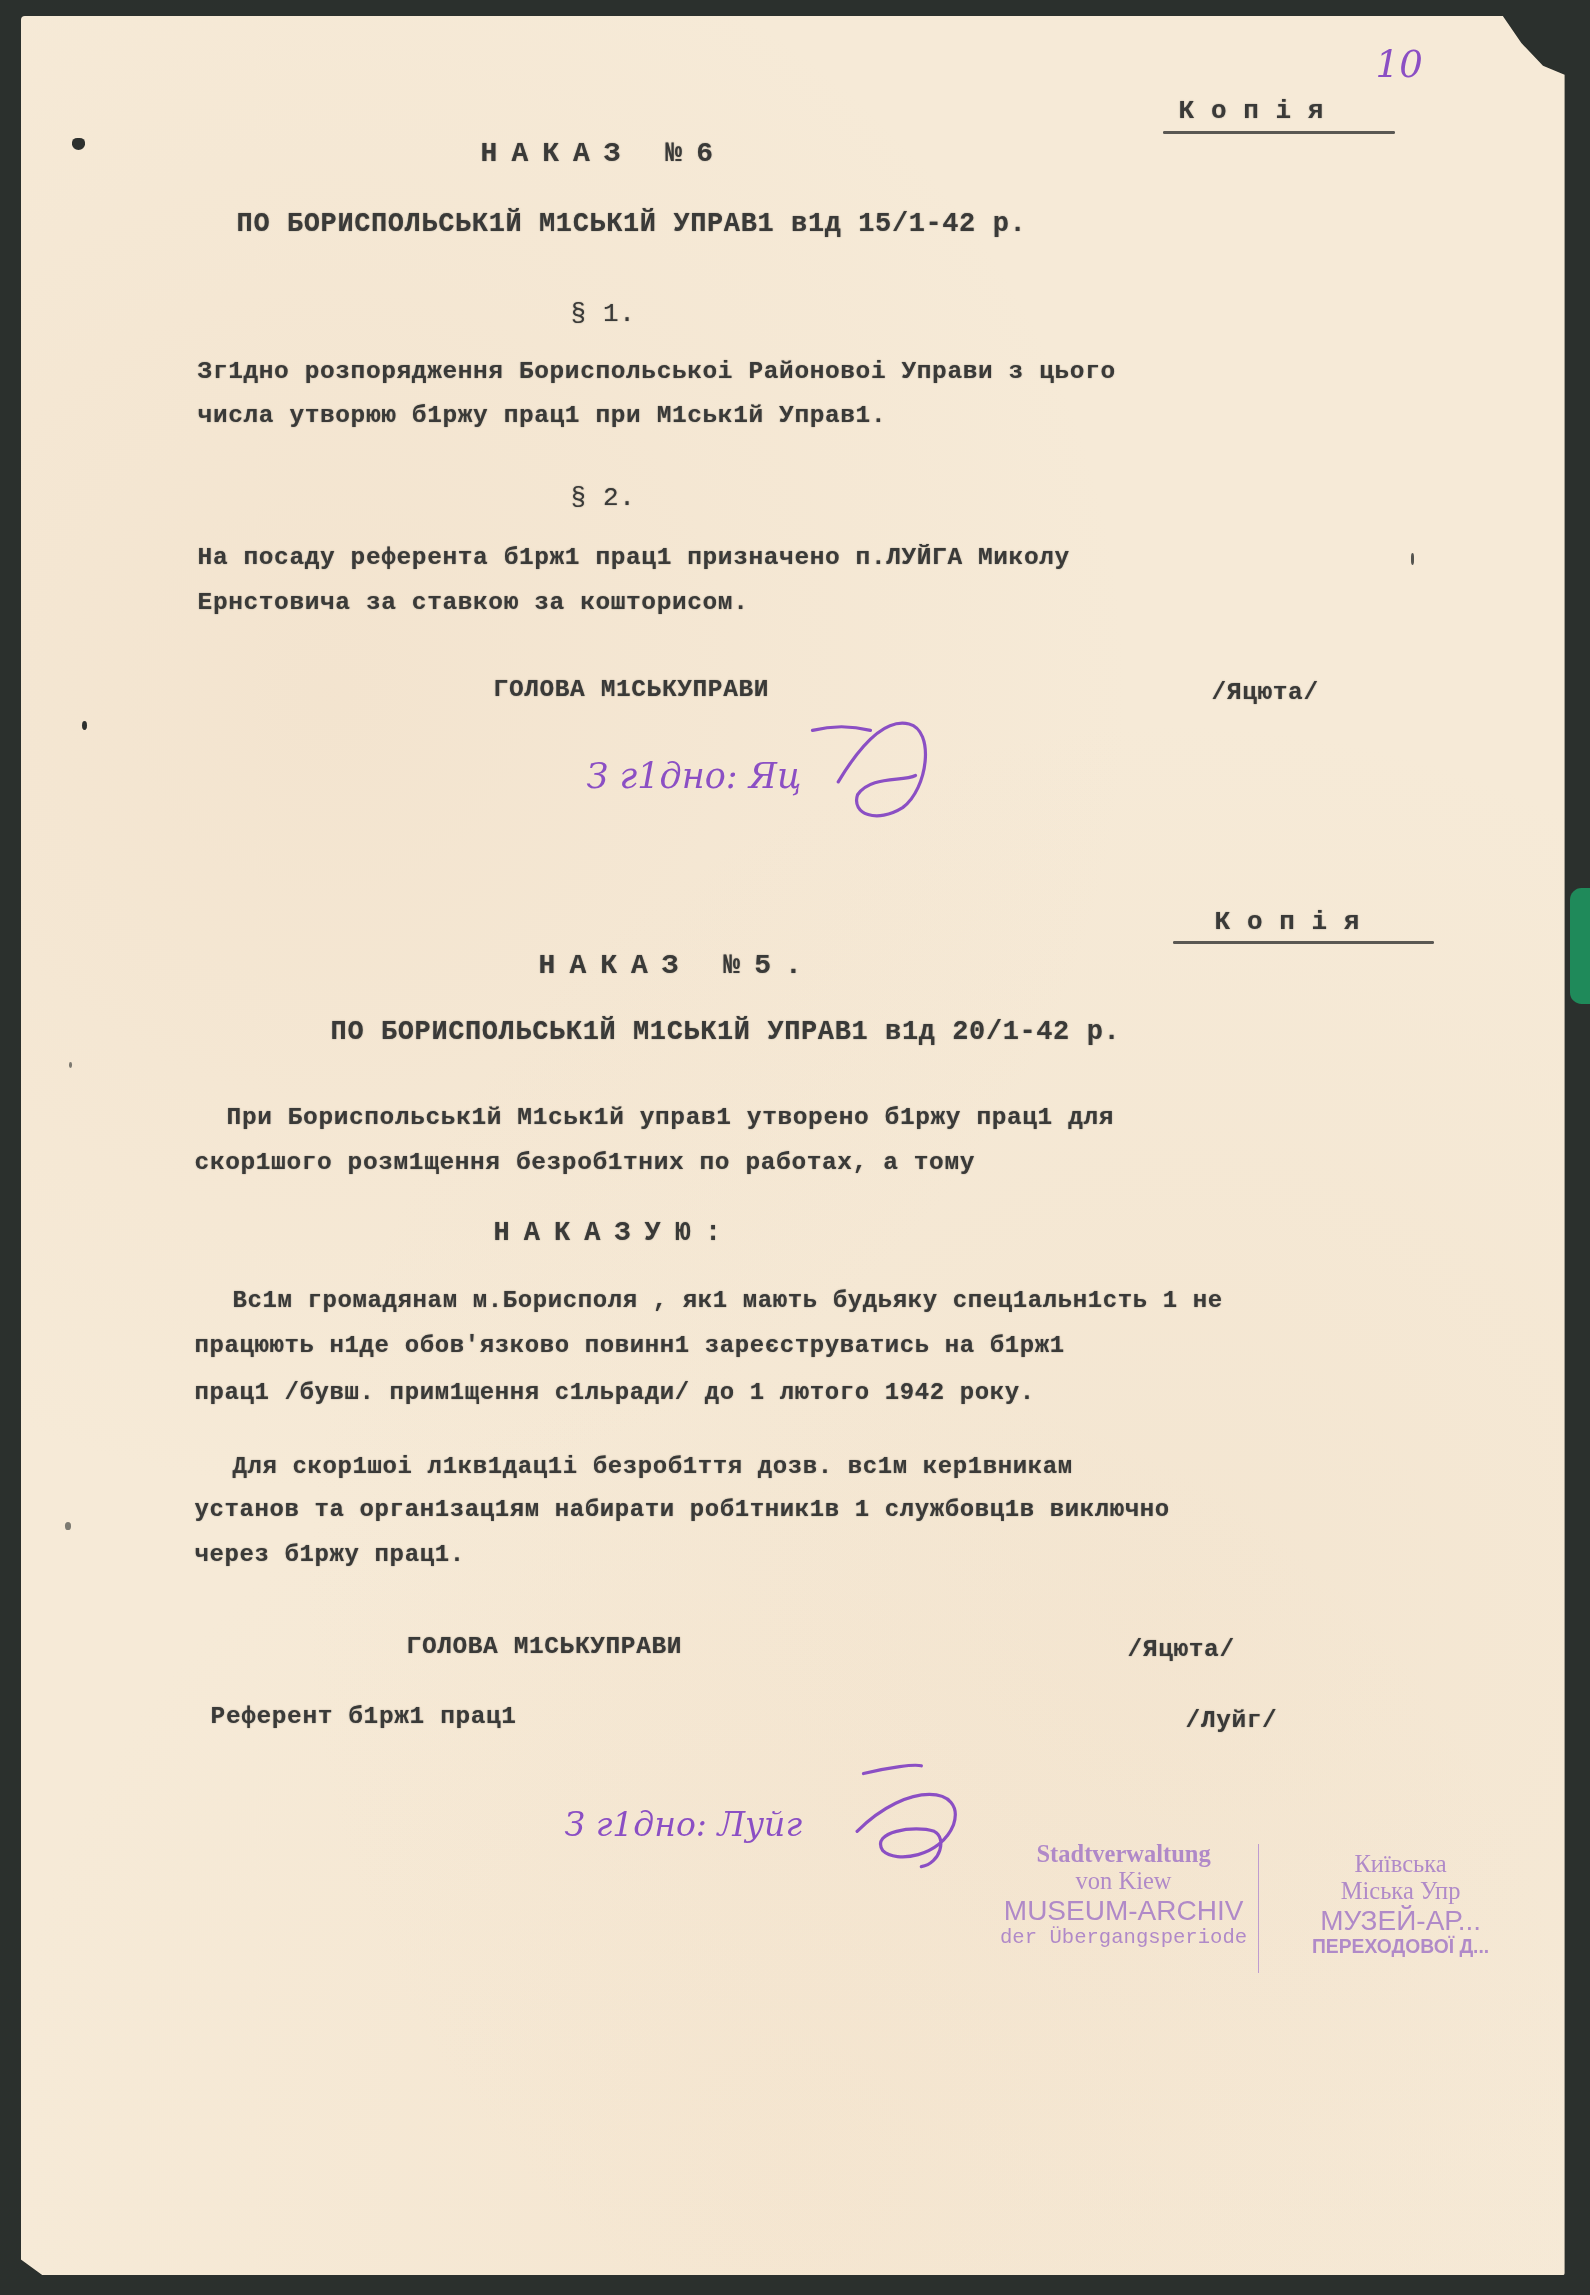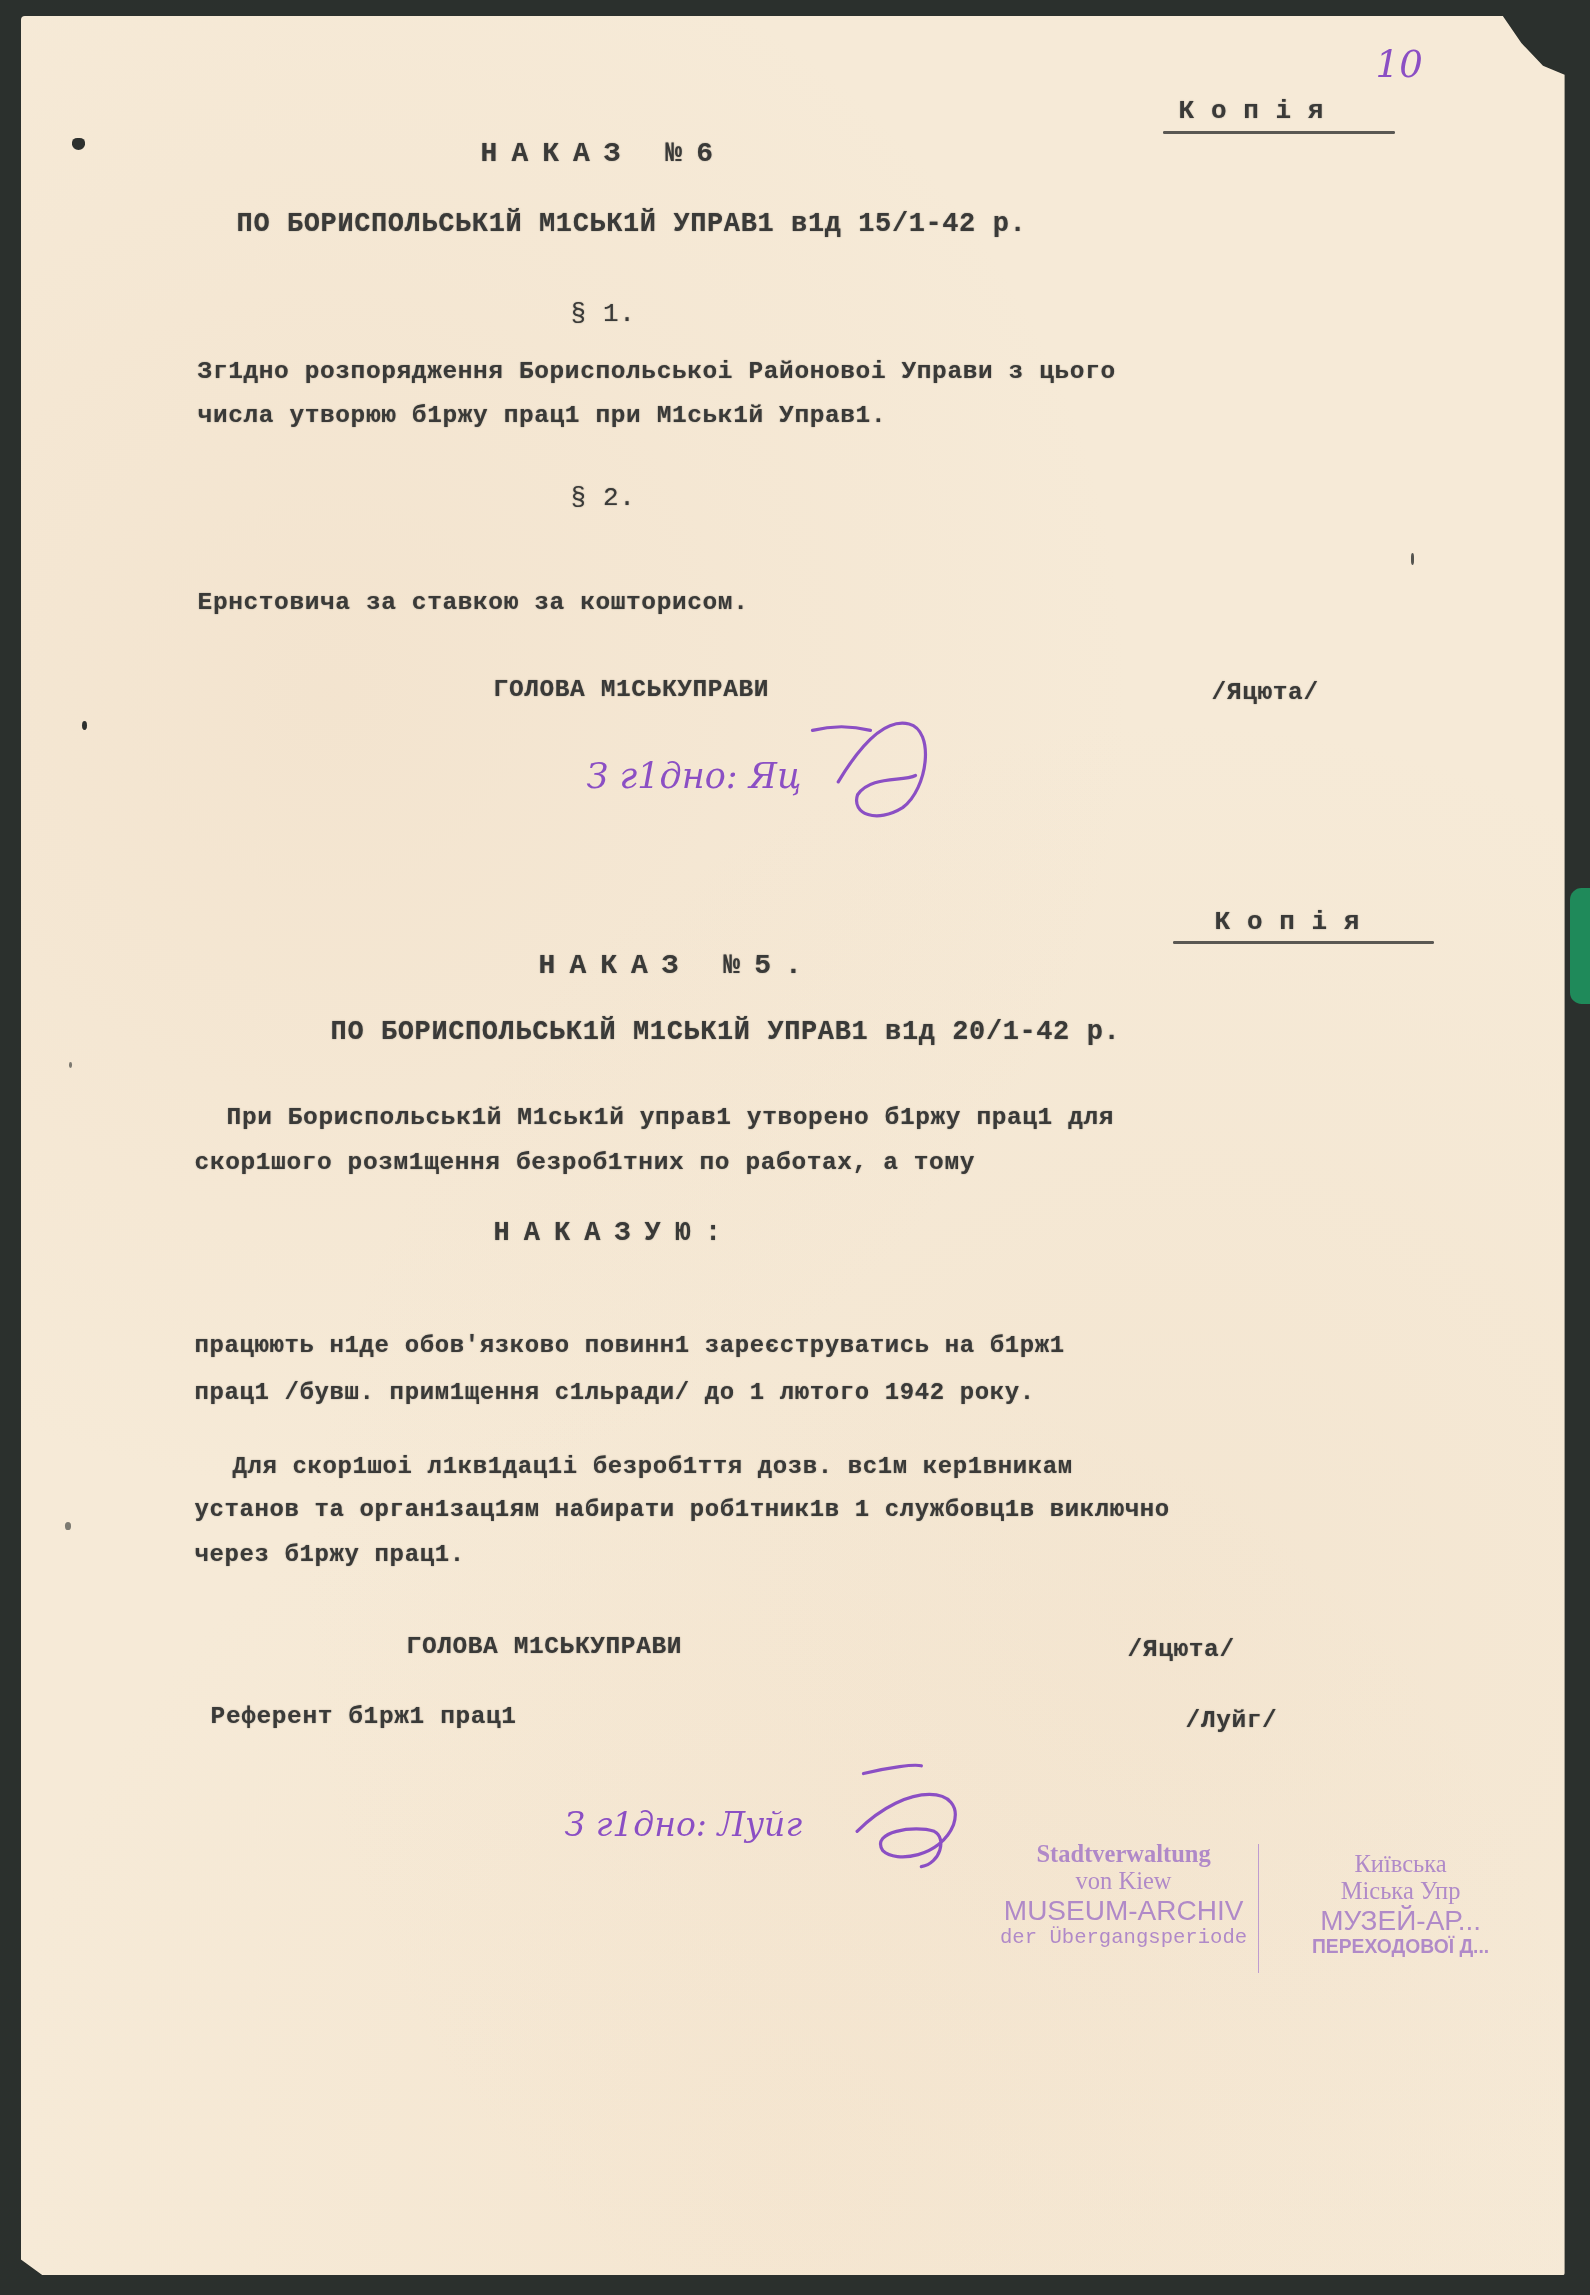--- a/index.html
+++ b/index.html
@@ -77,20 +77,21 @@
   <div class="underline" style="left:1142px;top:115px;width:232px;"></div>
 
   <div class="type spaced" style="left:460px;top:122px;font-size:28px;">НАКАЗ №6</div>
   <div class="type" style="left:216px;top:193px;font-size:27px;">ПО БОРИСПОЛЬСЬК1Й М1СЬК1Й УПРАВ1 в1д 15/1-42 р.</div>
 
   <div class="type" style="left:550px;top:283px;font-weight:normal;">§ 1.</div>
   <div class="type" style="left:177px;top:342px;font-size:24.5px;">Зг1дно розпорядження Бориспольськоi Районовоi Управи з цього</div>
   <div class="type" style="left:177px;top:386px;font-size:24.5px;">числа утворюю б1ржу прац1 при М1ськ1й Управ1.</div>
 
   <div class="type" style="left:550px;top:467px;font-weight:normal;">§ 2.</div>
+  <div class="type" style="left:177px;top:528px;font-size:24.5px;">На посаду референта б1рж1 прац1 призначено п.ЛУЙГА Миколу</div>
   <div class="type" style="left:177px;top:573px;font-size:24.5px;">Ернстовича за ставкою за кошторисом.</div>
 
   <div class="type" style="left:473px;top:660px;font-size:24.5px;">ГОЛОВА М1СЬКУПРАВИ</div>
   <div class="type" style="left:1191px;top:663px;font-size:24.5px;">/Яцюта/</div>
 
   <div class="ink" style="left:566px;top:740px;font-size:35px;">З г1дно: Яц</div>
   <svg class="sig" style="left:740px;top:695px;" width="206" height="116" viewBox="0 0 320 180">
     <path d="M80 30 C120 20 150 25 170 30 M120 110 C150 60 190 10 230 20 C270 30 260 120 220 150 C180 175 140 160 150 130 C170 100 220 110 240 100" fill="none" stroke="#8b4fc4" stroke-width="5" stroke-linecap="round"></path>
   </svg>
 
@@ -98,20 +99,21 @@
   <div class="underline" style="left:1152px;top:925px;width:261px;"></div>
 
   <div class="type spaced" style="left:518px;top:934px;font-size:28px;">НАКАЗ №5.</div>
   <div class="type" style="left:293px;top:1001px;font-size:27px;margin-left:17px;">ПО БОРИСПОЛЬСЬК1Й М1СЬК1Й УПРАВ1 в1д 20/1-42 р.</div>
 
   <div class="type" style="left:206px;top:1088px;font-size:24.5px;">При Бориспольськ1й М1ськ1й управ1 утворено б1ржу прац1 для</div>
   <div class="type" style="left:174px;top:1133px;font-size:24.5px;">скор1шого розм1щення безроб1тних по работах, а тому</div>
 
   <div class="type spaced" style="left:473px;top:1202px;font-size:27px;">НАКАЗУЮ:</div>
 
+  <div class="type" style="left:212px;top:1271px;font-size:24px;">Вс1м громадянам м.Борисполя , як1 мають будьяку спец1альн1сть 1 не</div>
   <div class="type" style="left:174px;top:1316px;font-size:24px;">працюють н1де обов'язково повинн1 зареєструватись на б1рж1</div>
   <div class="type" style="left:174px;top:1363px;font-size:24px;">прац1 /бувш. прим1щення с1льради/ до 1 лютого 1942 року.</div>
 
   <div class="type" style="left:212px;top:1437px;font-size:24px;">Для скор1шоi л1кв1дац1i безроб1ття дозв. вс1м кер1вникам</div>
   <div class="type" style="left:174px;top:1480px;font-size:24px;">установ та орган1зац1ям набирати роб1тник1в 1 службовц1в виключно</div>
   <div class="type" style="left:174px;top:1525px;font-size:24px;">через б1ржу прац1.</div>
 
   <div class="type" style="left:386px;top:1617px;font-size:24.5px;">ГОЛОВА М1СЬКУПРАВИ</div>
   <div class="type" style="left:1107px;top:1620px;font-size:24.5px;">/Яцюта/</div>
   <div class="type" style="left:190px;top:1687px;font-size:24.5px;">Референт б1рж1 прац1</div>

